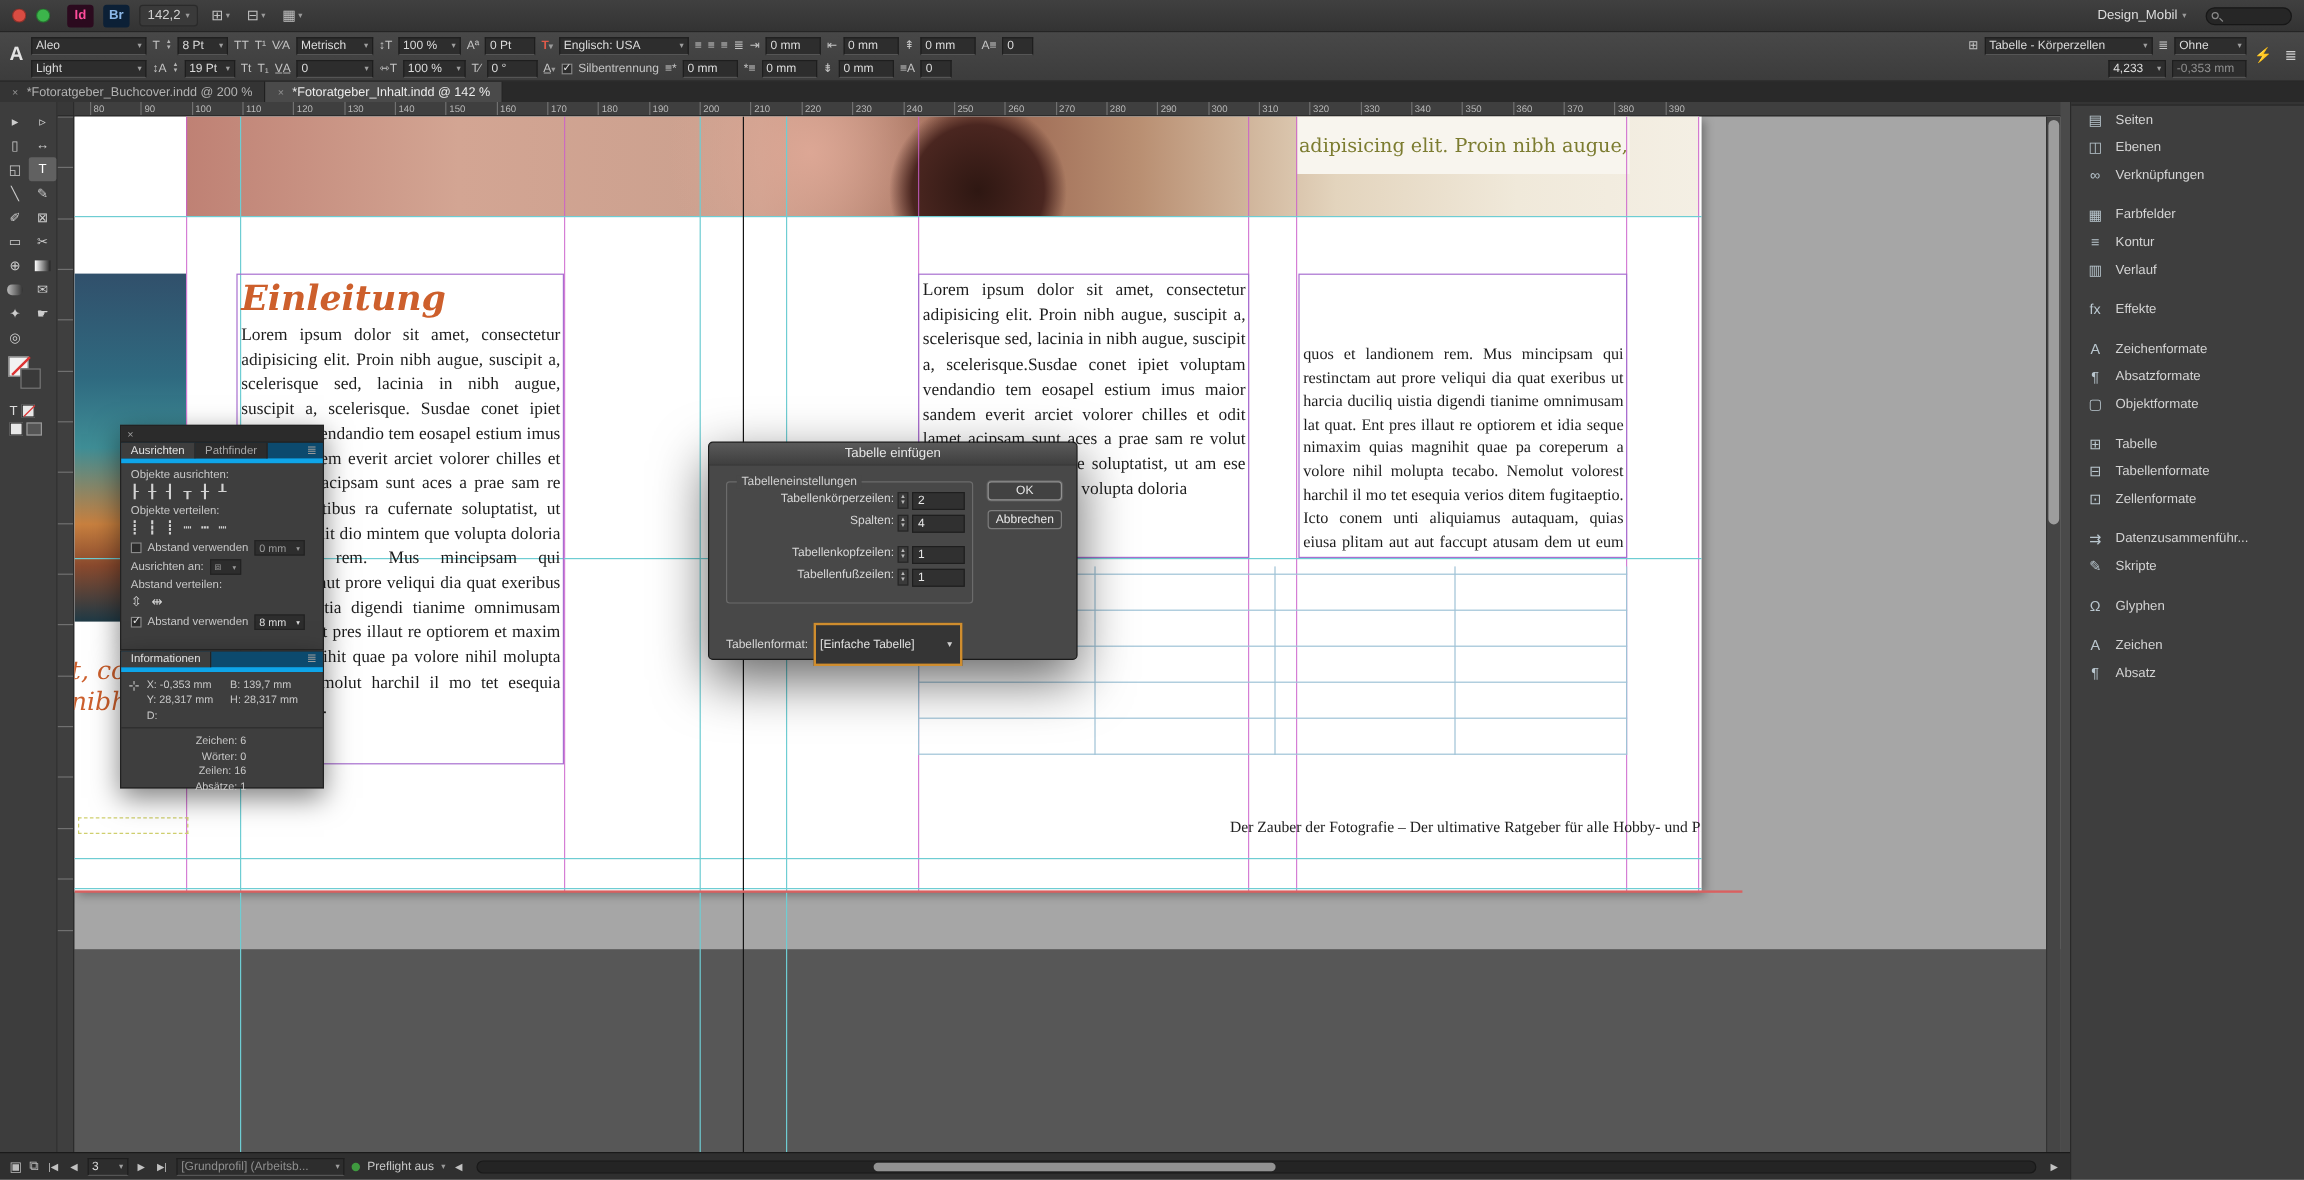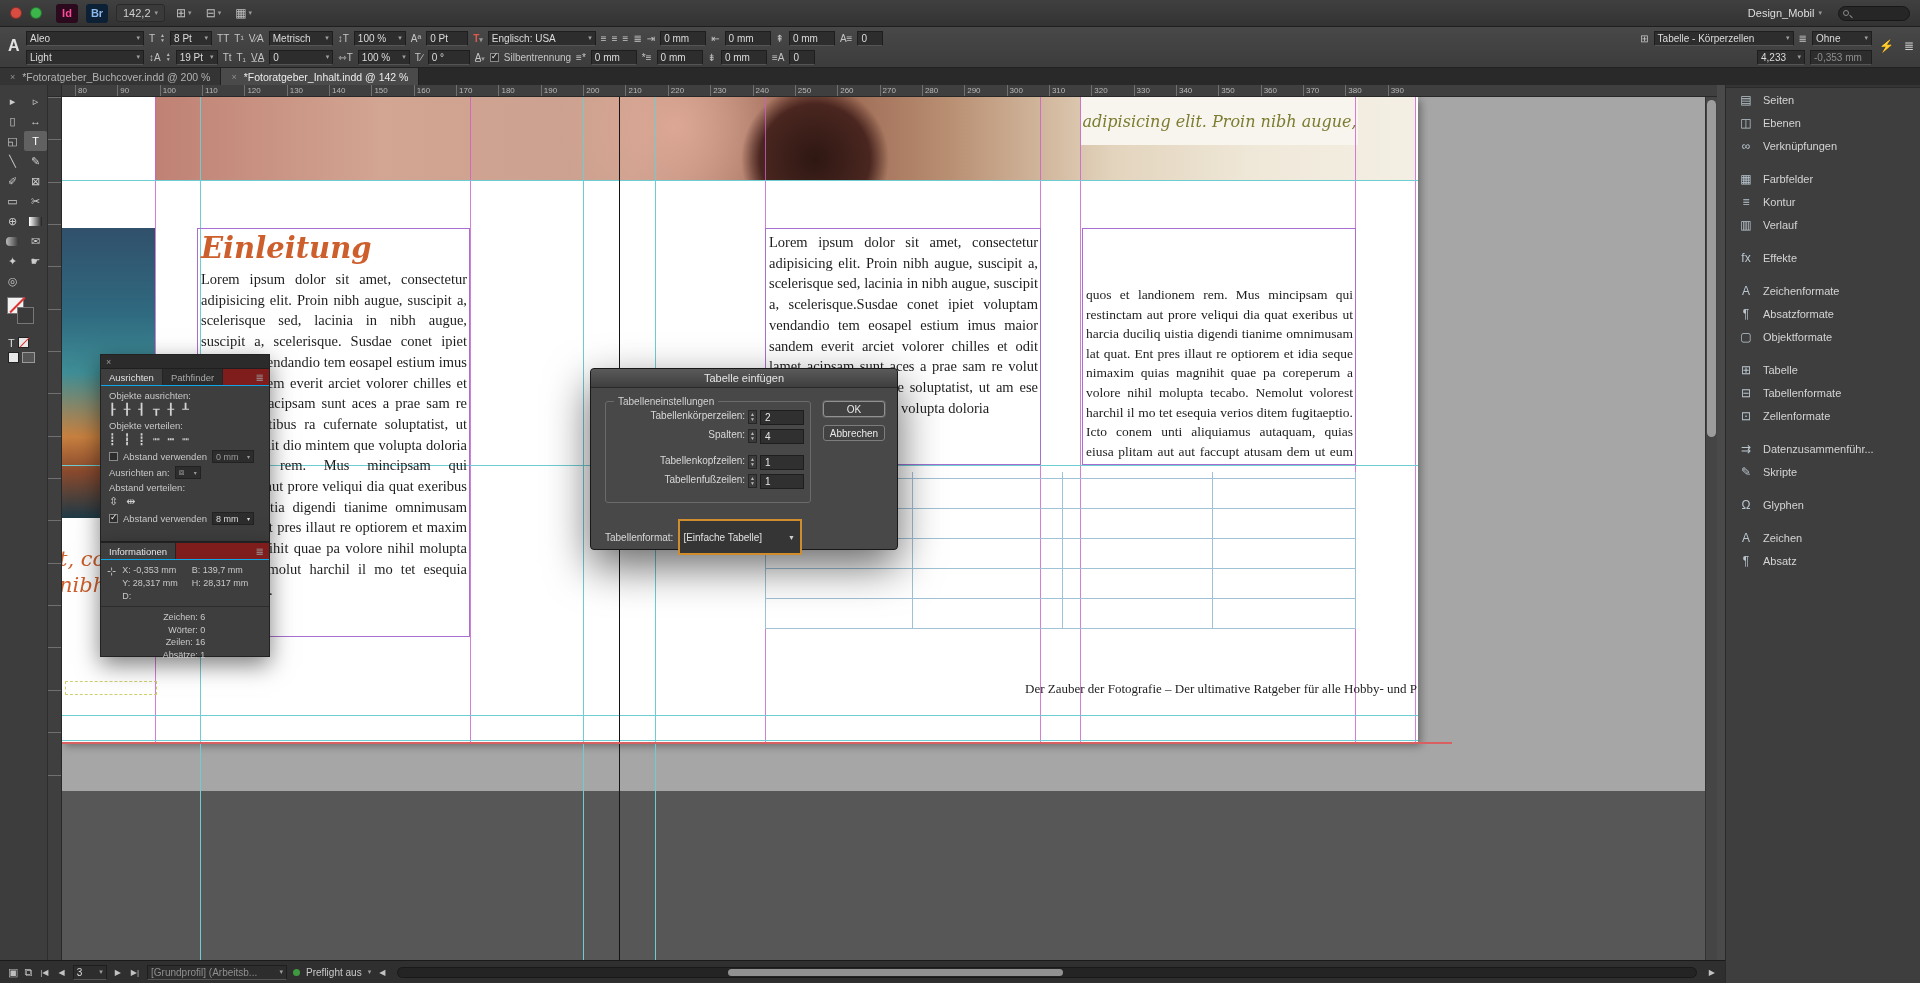--- a/index.html
+++ b/index.html
@@ -26,21 +26,21 @@
 #charIcon{position:absolute;left:8px;top:10px;color:#e2e2e2;font-size:16px;font-weight:bold}
 .cr{position:absolute;left:26px;right:48px;height:18px;display:flex;align-items:center;gap:5px}
 #cr1{top:2px}#cr2{top:21px}
 .fld{height:15px;background:#2d2d2d;border:1px solid #1e1e1e;border-bottom-color:#555;color:#dcdcdc;font-size:10px;display:flex;align-items:center;padding:0 3px;gap:3px;white-space:nowrap;overflow:hidden}
 .fld .arr{margin-left:auto;font-size:7px;color:#9f9f9f}
 .dim{color:#8f8f8f}
 .ic{color:#c5c5c5;font-size:10px;white-space:nowrap}
 .ic.red{color:#e05a4a;font-weight:bold}
 .stp{display:flex;flex-direction:column;font-size:5px;line-height:5px;color:#b5b5b5}
 .grow{flex:1}
-.w26{width:26px}.w34{width:34px}.w42{width:42px}.w46{width:46px}.w48{width:48px}.w52{width:52px}.w60{width:60px}.w62{width:62px}.w64{width:64px}.w108{width:108px}.w118{width:118px}.w140{width:140px}.w150{width:140px}
+.w26{width:26px}.w34{width:34px}.w42{width:42px}.w46{width:46px}.w48{width:48px}.w52{width:52px}.w60{width:60px}.w62{width:62px}.w64{width:64px}.w108{width:108px}.w118{width:96px}.w140{width:140px}.w150{width:140px}
 .cb{width:9px;height:9px;border:1px solid #8a8a8a;background:#2c2c2c;display:inline-block;position:relative}
 .cb.on::after{content:"✓";position:absolute;left:0;top:-3px;font-size:9px;color:#e8e8e8}
 #ctrlTail{position:absolute;right:6px;top:12px;display:flex;gap:10px;color:#cfcfcf;font-size:12px}
 
 
 #tabbar{position:absolute;left:0;top:68px;width:1920px;height:17px;background:#292929;display:flex;z-index:4}
 .dtab{display:flex;align-items:center;gap:7px;padding:0 10px;font-size:10.5px;color:#b2b2b2;background:#343434;border-right:1px solid #202020}
 .dtab.active{background:#4a4a4a;color:#ececec}
 .dtab .x{font-size:9px;color:#8f8f8f}
 
@@ -71,21 +71,21 @@
 
 
 #canvas{position:absolute;left:62px;top:97px;width:1655px;height:863px;background:#575757;overflow:hidden}
 #pasteboard{position:absolute;left:0;top:0;width:1655px;height:694px;background:#a6a6a6}
 #page{position:absolute;left:0;top:0;width:1356px;height:646px;background:#ffffff;box-shadow:3px 3px 8px rgba(0,0,0,.35)}
 #photo{position:absolute;left:93px;top:0;width:1261px;height:83px;background:
  radial-gradient(circle 100px at 660px 62px,#2e1712 0%,#4a2620 55%,rgba(74,38,32,0) 74%),
  radial-gradient(circle 170px at 520px 30px,rgba(222,168,150,.95) 0%,rgba(222,168,150,0) 70%),
  linear-gradient(90deg,#bf8174 0%,#d3a593 18%,#caa08e 38%,#96604c 52%,#b98f72 63%,#e3d4bd 76%,#f0e9da 88%,#f4efe4 100%)}
 #herobox{position:absolute;left:1019px;top:0;width:277px;height:48px;background:#f8f5ee;display:flex;align-items:center;justify-content:center}
-#herotext{font-family:"DejaVu Serif",serif;font-style:italic;font-size:16px;color:#7c7c30}
+#herotext{font-family:"DejaVu Serif",serif;font-size:16px;color:#7c7c30}
 #leftphoto{position:absolute;left:0;top:131px;width:93px;height:290px;background:linear-gradient(180deg,#31506b 0%,#2f6a80 30%,#3f8e96 50%,#c8803f 72%,#8a4a2e 84%,#1f3a46 100%)}
 #leftfrag{position:absolute;left:0;top:449px;width:95px;overflow:hidden;font-family:"DejaVu Serif",serif;font-style:italic;color:#cd5f2c;font-size:21px;line-height:26px;margin-left:-3px}
 .gv{position:absolute;top:0;height:646px;width:1px;background:#cb5ecb;opacity:.8}
 .gcv{position:absolute;top:0;height:863px;width:1px;background:#6ecdd3}
 .gch{position:absolute;left:0;width:1356px;height:1px;background:#6ecdd3}
 #spine{position:absolute;left:557px;top:0;width:1px;height:863px;background:#141414}
 #redline{position:absolute;left:0;top:645px;width:1390px;height:2px;background:#d96060}
 .tf{position:absolute;border:1px solid #a86fd0;overflow:hidden}
 #frame1{left:135px;top:131px;width:273px;height:409px}
 #frame2{left:703px;top:131px;width:276px;height:237px}
@@ -97,21 +97,21 @@
 .tc{position:absolute;top:375px;width:1px;height:157px;background:#9fc2d6}
 #footerline{position:absolute;left:963px;top:584px;width:392px;height:16px;overflow:hidden;white-space:nowrap;font-family:"Liberation Serif",serif;font-size:13px;color:#222}
 #emptyfooter{position:absolute;left:3px;top:584px;width:92px;height:14px;border:1px dashed #cfcf6e}
 #vscroll{position:absolute;left:1643px;top:0;width:12px;height:863px;background:#454545;border-left:1px solid #333}
 #vthumb{position:absolute;left:1644.5px;top:3px;width:9px;height:337px;background:#9d9d9d;border-radius:5px}
 
 
 .fpanel{position:absolute;background:#3e3e3e;border:1px solid #222;box-shadow:0 8px 22px rgba(0,0,0,.5);z-index:40;font-size:9.5px;color:#c8c8c8}
 #alignPanel{left:100px;top:354px;width:170px;height:188px}
 .phead{height:14px;background:#2b2b2b;display:flex;align-items:center;padding:0 5px;color:#9a9a9a;font-size:9px;border-bottom:1px solid #1f1f1f}
-.ptabs{height:17px;background:#7f1d1d;display:flex;align-items:center;border-bottom:1px solid #0ea5e9}
+.ptabs{height:17px;background:#0c4a6e;display:flex;align-items:flex-start;border-bottom:4px solid #0ea5e9}
 .ptab{padding:2px 8px;font-size:9.5px;color:#a8a8a8;background:#2c2c2c;height:100%;display:flex;align-items:center;border-right:1px solid #242424}
 .ptab.active{background:#3e3e3e;color:#e2e2e2}
 .pmenu{margin-left:auto;color:#9a9a9a;padding-right:5px;font-size:10px}
 .pbody{padding:4px 8px}
 .icorow{display:flex;gap:8px;color:#d2d2d2;font-size:11px;margin:2px 0 4px;align-items:center}
 .icorow span{cursor:default}
 .minifld{width:42px;height:13px;background:#2d2d2d;border:1px solid #222;color:#9b9b9b;font-size:9px;display:inline-flex;align-items:center;padding:0 3px;gap:2px}
 .minifld .arr{margin-left:auto;font-size:6px}
 .prow{display:flex;align-items:center;gap:5px;margin:3px 0}
 #infoPanel{left:100px;top:542px;width:170px;height:115px}

